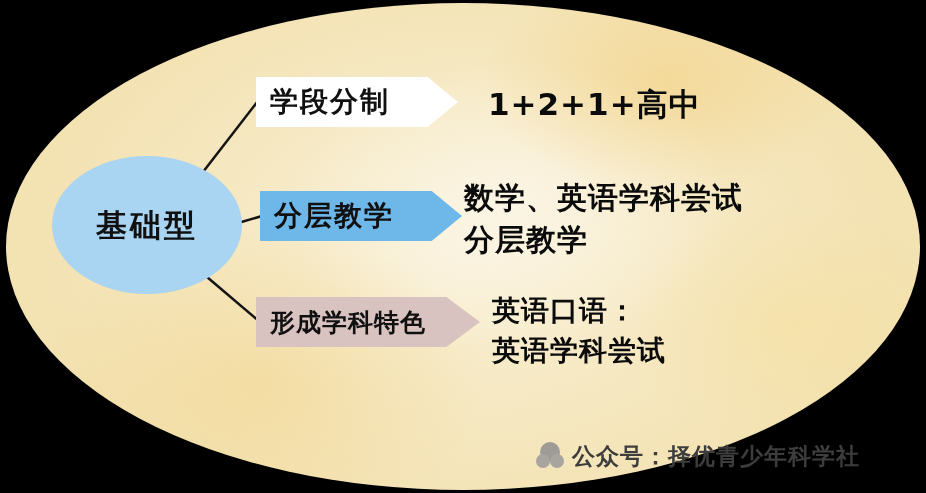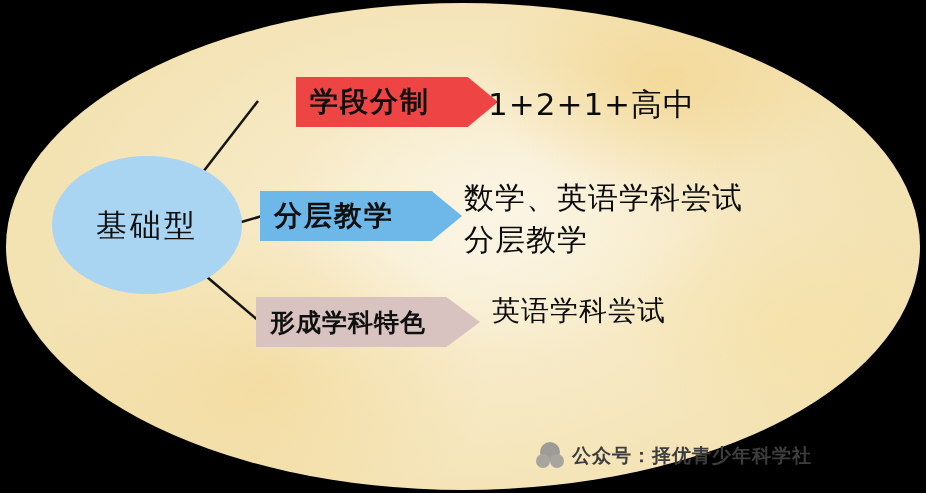--- a/index.html
+++ b/index.html
@@ -13,78 +13,79 @@
     background:
       radial-gradient(ellipse 260px 160px at 72% 16%, rgba(243,205,120,.50), rgba(243,205,120,0) 70%),
       radial-gradient(ellipse 320px 220px at 28% 78%, rgba(240,205,120,.38), rgba(240,205,120,0) 70%),
       radial-gradient(ellipse 240px 170px at 86% 66%, rgba(246,224,160,.55), rgba(246,224,160,0) 70%),
       radial-gradient(ellipse 300px 200px at 55% 42%, rgba(252,247,235,.75), rgba(252,247,235,0) 75%),
       radial-gradient(ellipse 480px 330px at 50% 50%, #f9f0d6, #f3e2b2 88%);
   }
   .topic-ellipse{
     position:absolute;left:52px;top:156px;width:190px;height:138px;border-radius:50%;
     display:flex;flex-direction:column;align-items:center;justify-content:center;
-    font-weight:normal;font-size:31px;line-height:1.32;letter-spacing:3px;color:#101010;
+    font-weight:bold;font-size:31px;line-height:1.32;letter-spacing:3px;color:#101010;
   }
   .connectors{position:absolute;left:0;top:0;width:926px;height:493px;pointer-events:none;}
   .banner{
     position:absolute;height:50px;display:flex;align-items:center;
     padding-left:14px;box-sizing:border-box;
     font-weight:bold;color:#101010;
     clip-path:polygon(0 0, 85% 0, 100% 50%, 85% 100%, 0 100%);
   }
   .banner-1{left:256px;top:77px;width:202px;font-size:28px;letter-spacing:2px;}
   .banner-2{left:260px;top:191px;width:202px;font-size:28px;letter-spacing:2px;}
   .banner-3{left:256px;top:297px;width:224px;font-size:25px;letter-spacing:1px;}
-  .detail{position:absolute;font-weight:normal;color:#0b0b0b;}
+  .detail{position:absolute;font-weight:bold;color:#0b0b0b;}
   .detail-1{left:488px;top:84px;font-size:31px;letter-spacing:1px;}
   .detail-2{left:464px;top:177px;font-size:30px;line-height:42px;letter-spacing:1px;}
   .detail-3{left:492px;top:291px;font-size:28px;line-height:40px;letter-spacing:1px;}
   .detail div{white-space:nowrap;}
   .watermark{
     position:absolute;left:534px;top:440px;height:32px;
     display:flex;align-items:center;gap:6px;
-    color:#3d3d3d;font-size:19px;font-weight:bold;letter-spacing:1px;white-space:nowrap;
+    color:#3d3d3d;font-size:23px;font-weight:bold;letter-spacing:1px;white-space:nowrap;
   }
   .wm-icon{width:32px;height:32px;flex:0 0 auto;opacity:.85;}
 </style>
 </head>
 <body>
 
 <div class="big-ellipse"></div>
 
 <svg class="connectors" viewBox="0 0 926 493">
   <line x1="203" y1="172" x2="258" y2="101" stroke="#151515" stroke-width="2.5"></line>
   <line x1="238" y1="223" x2="262" y2="216" stroke="#151515" stroke-width="2.5"></line>
   <line x1="207" y1="277" x2="260" y2="322" stroke="#151515" stroke-width="2.5"></line>
 </svg>
 
 <div class="topic-ellipse" style="background-color: rgb(169, 212, 242);">
   <span>基础型</span>
 </div>
 
-<div class="banner banner-1" style="background-color: #ef4444; margin-left: 40px;">
+<div class="banner banner-1" style="background-color: #ffffff;">
   <span>学段分制</span>
 </div>
 <div class="detail detail-1">
   <div>1+2+1+高中</div>
 </div>
 
 <div class="banner banner-2" style="background-color: rgb(109, 183, 233);">
   <span>分层教学</span>
 </div>
 <div class="detail detail-2">
   <div>数学、英语学科尝试</div>
   <div>分层教学</div>
 </div>
 
 <div class="banner banner-3" style="background-color: rgb(217, 195, 193);">
   <span>形成学科特色</span>
 </div>
 <div class="detail detail-3">
+  <div>英语口语：</div>
   <div>英语学科尝试</div>
 </div>
 
 <div class="watermark">
   <svg class="wm-icon" viewBox="0 0 32 32">
     <circle cx="16" cy="12" r="10" fill="#8f8f8f"></circle>
     <circle cx="9" cy="21" r="7" fill="#9a9a9a"></circle>
     <circle cx="23" cy="21" r="7" fill="#9a9a9a"></circle>
   </svg>
   <span>公众号：择优青少年科学社</span>

